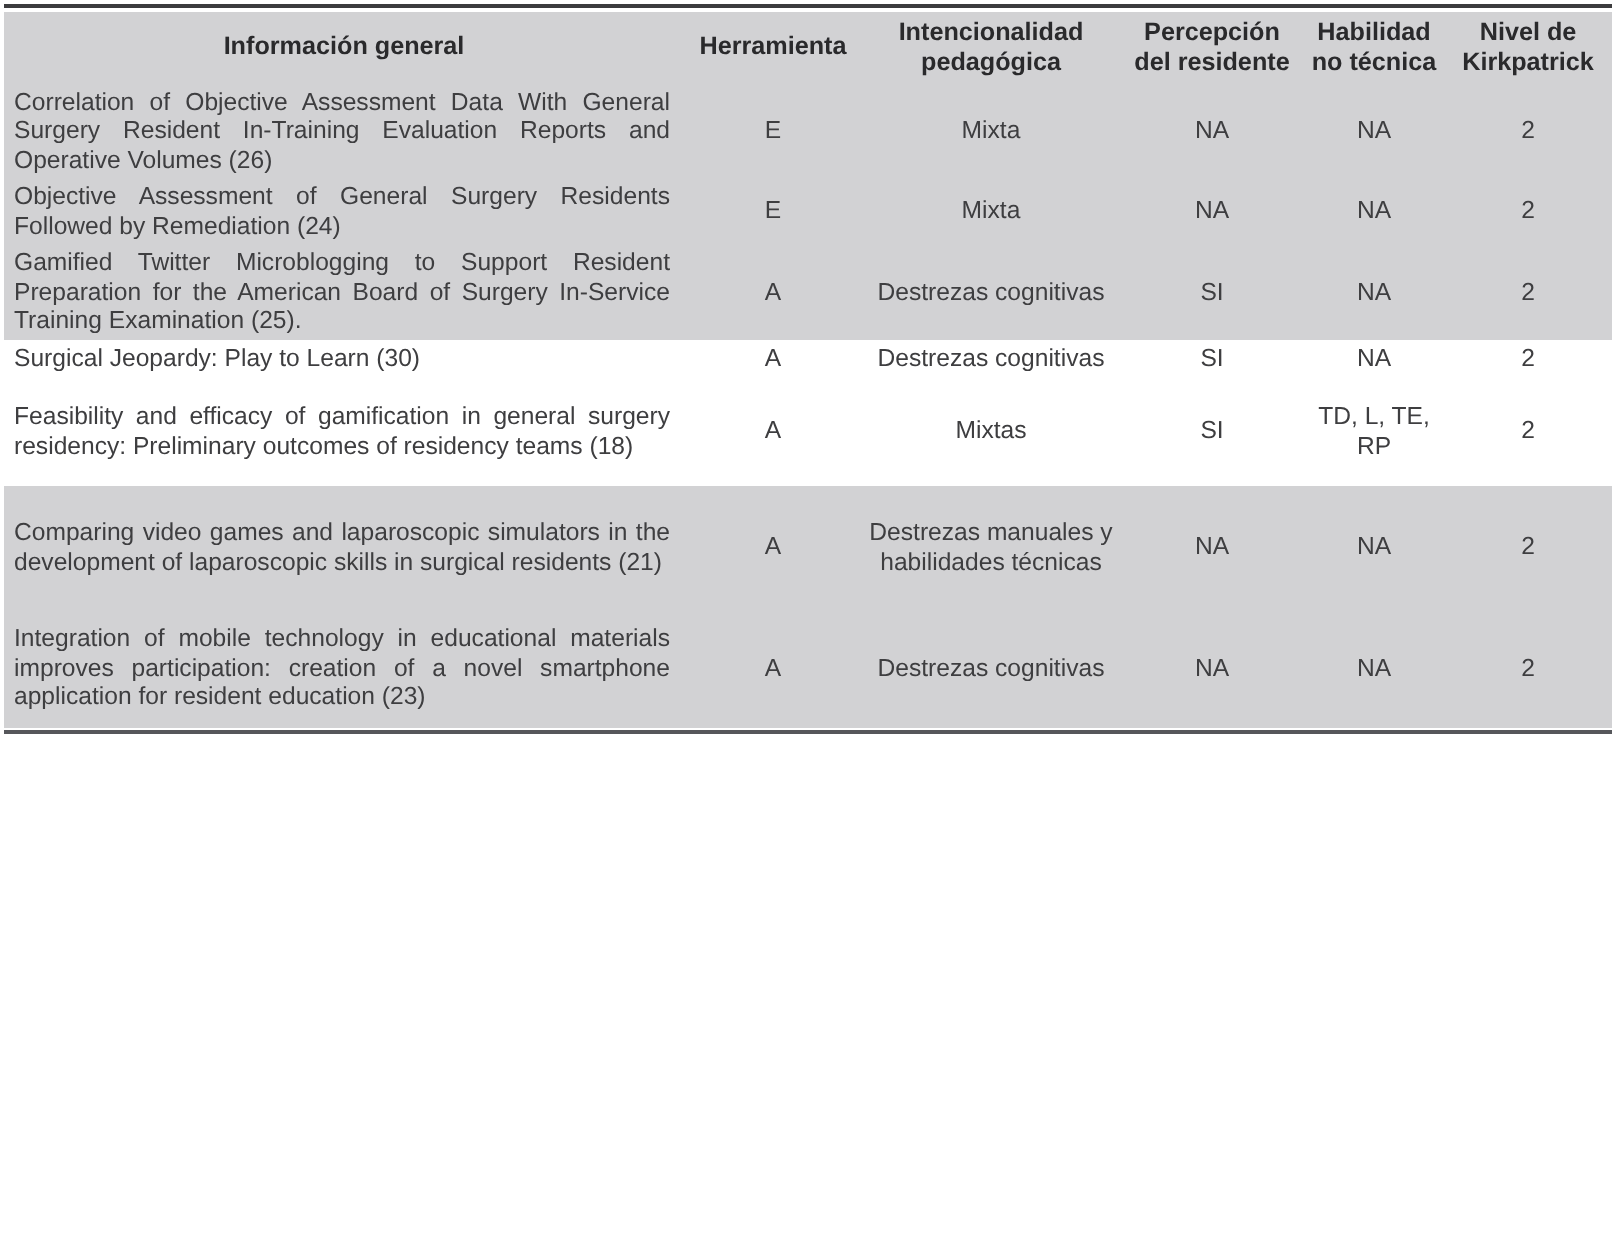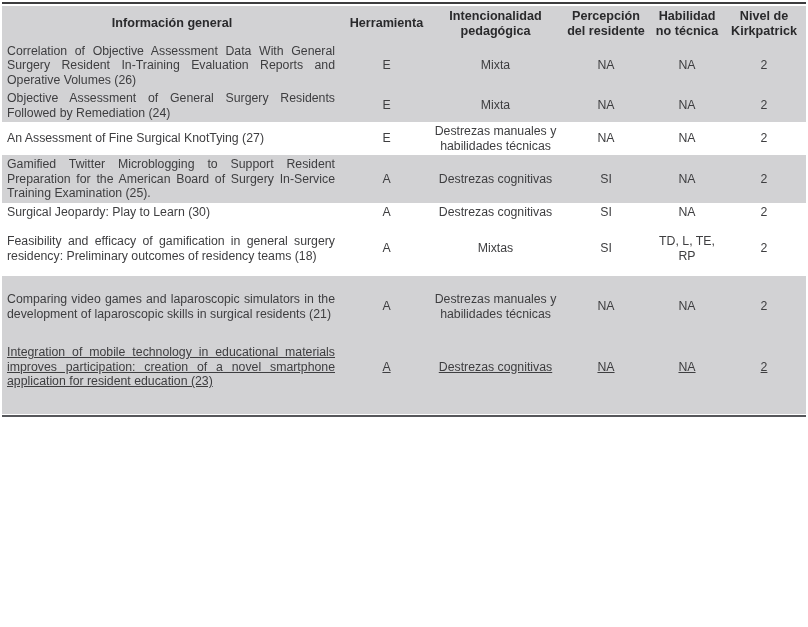--- a/index.html
+++ b/index.html
@@ -51,21 +51,21 @@
     text-align: justify;
     hyphens: auto;
     -webkit-hyphens: auto;
     padding-left: 5px;
     padding-right: 7px;
   }
   tr.band td { background: var(--band, #d2d2d4); }
   tr.pad-a td { padding-top: 13px; padding-bottom: 13px; }
   tr.pad-b td { padding-top: 16px; padding-bottom: 16px; }
   tr.pad-c td { padding-top: 11px; padding-bottom: 11px; }
-  tr.pad-d td { padding-top: 8px;  padding-bottom: 25px; text-decoration: underline;  }
+  tr.pad-d td { padding-top: 8px;  padding-bottom: 8px;  }
 </style>
 </head>
 <body>
 
 <div class="sheet">
   <table class="review-table">
     <colgroup>
       <col class="c-title">
         <col class="c-tool">
         <col class="c-intent">
@@ -89,28 +89,20 @@
           <td>E</td>
           <td>Mixta</td>
           <td>NA</td>
           <td>NA</td>
           <td>2</td>
         </tr>
         <tr class="band ">
           <td class="title-cell">Objective Assessment of General Surgery Residents Followed by Remediation (24)</td>
           <td>E</td>
           <td>Mixta</td>
-          <td>NA</td>
-          <td>NA</td>
-          <td>2</td>
-        </tr>
-        <tr class="">
-          <td class="title-cell">An Assessment of Fine Surgical KnotTying (27)</td>
-          <td>E</td>
-          <td>Destrezas manuales y habilidades técnicas</td>
           <td>NA</td>
           <td>NA</td>
           <td>2</td>
         </tr>
         <tr class="band ">
           <td class="title-cell">Gamified Twitter Microblogging to Support Resident Preparation for the American Board of Surgery In-Service Training Examination (25).</td>
           <td>A</td>
           <td>Destrezas cognitivas</td>
           <td>SI</td>
           <td>NA</td>

